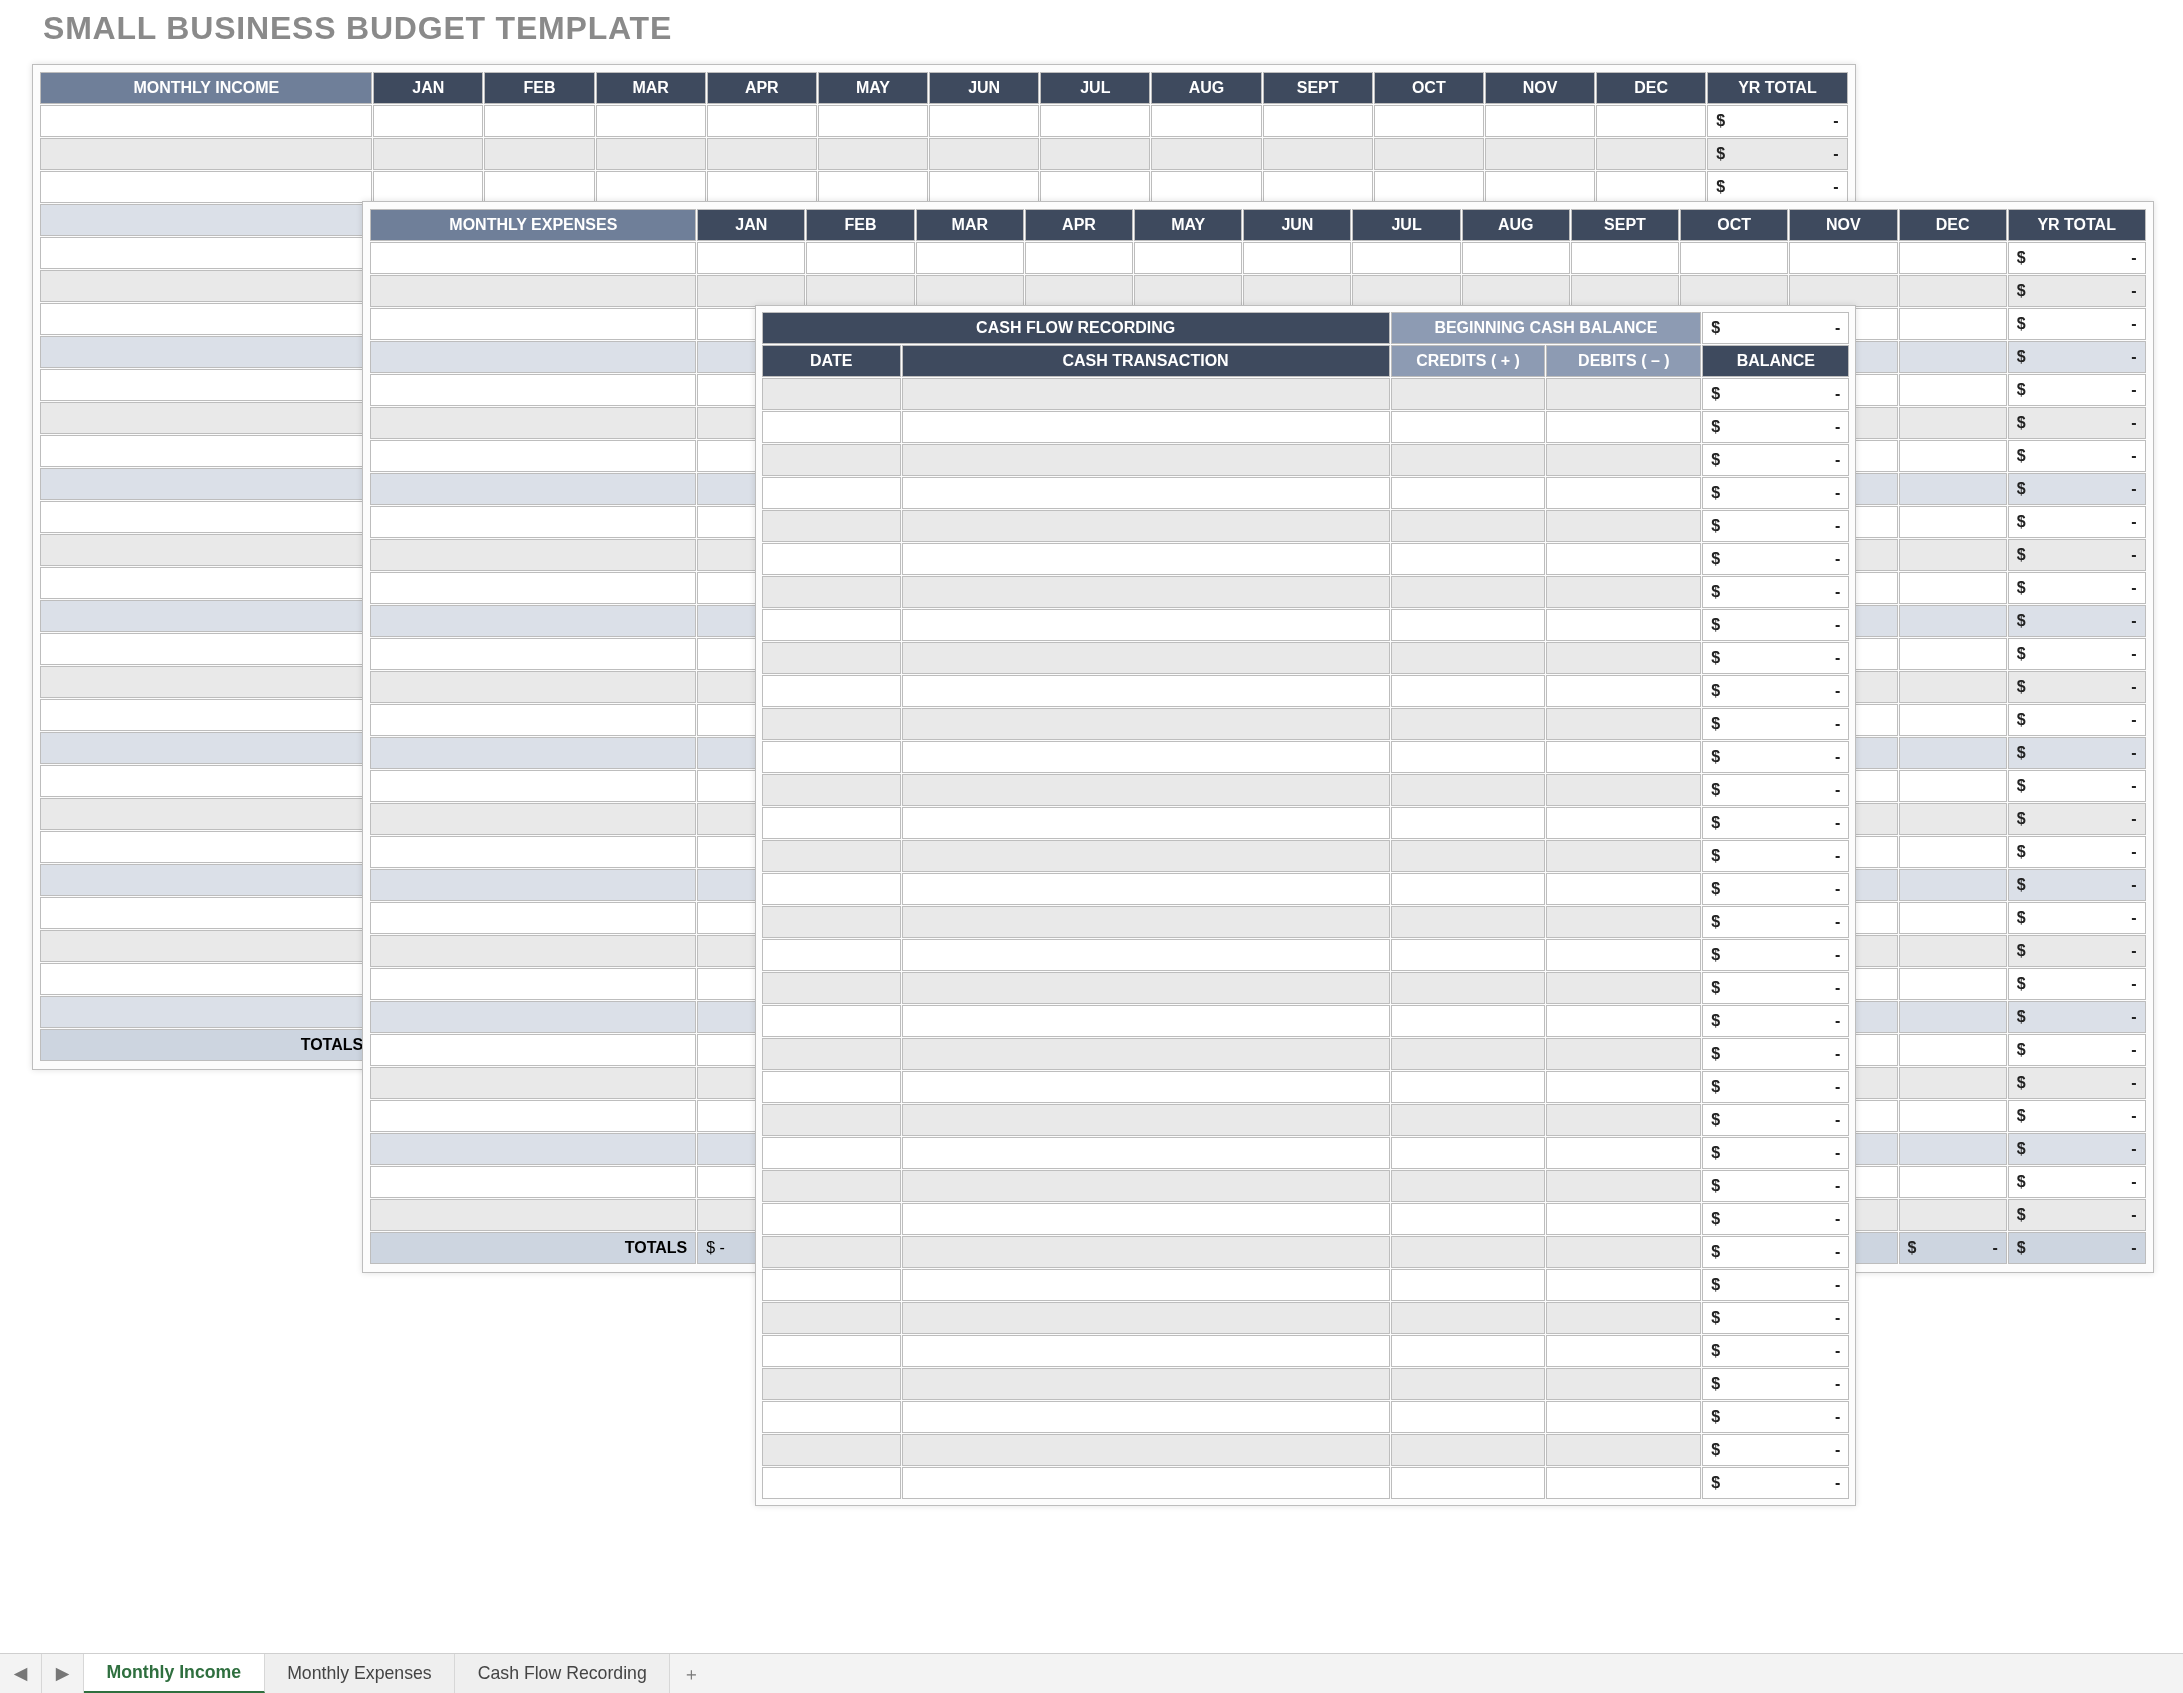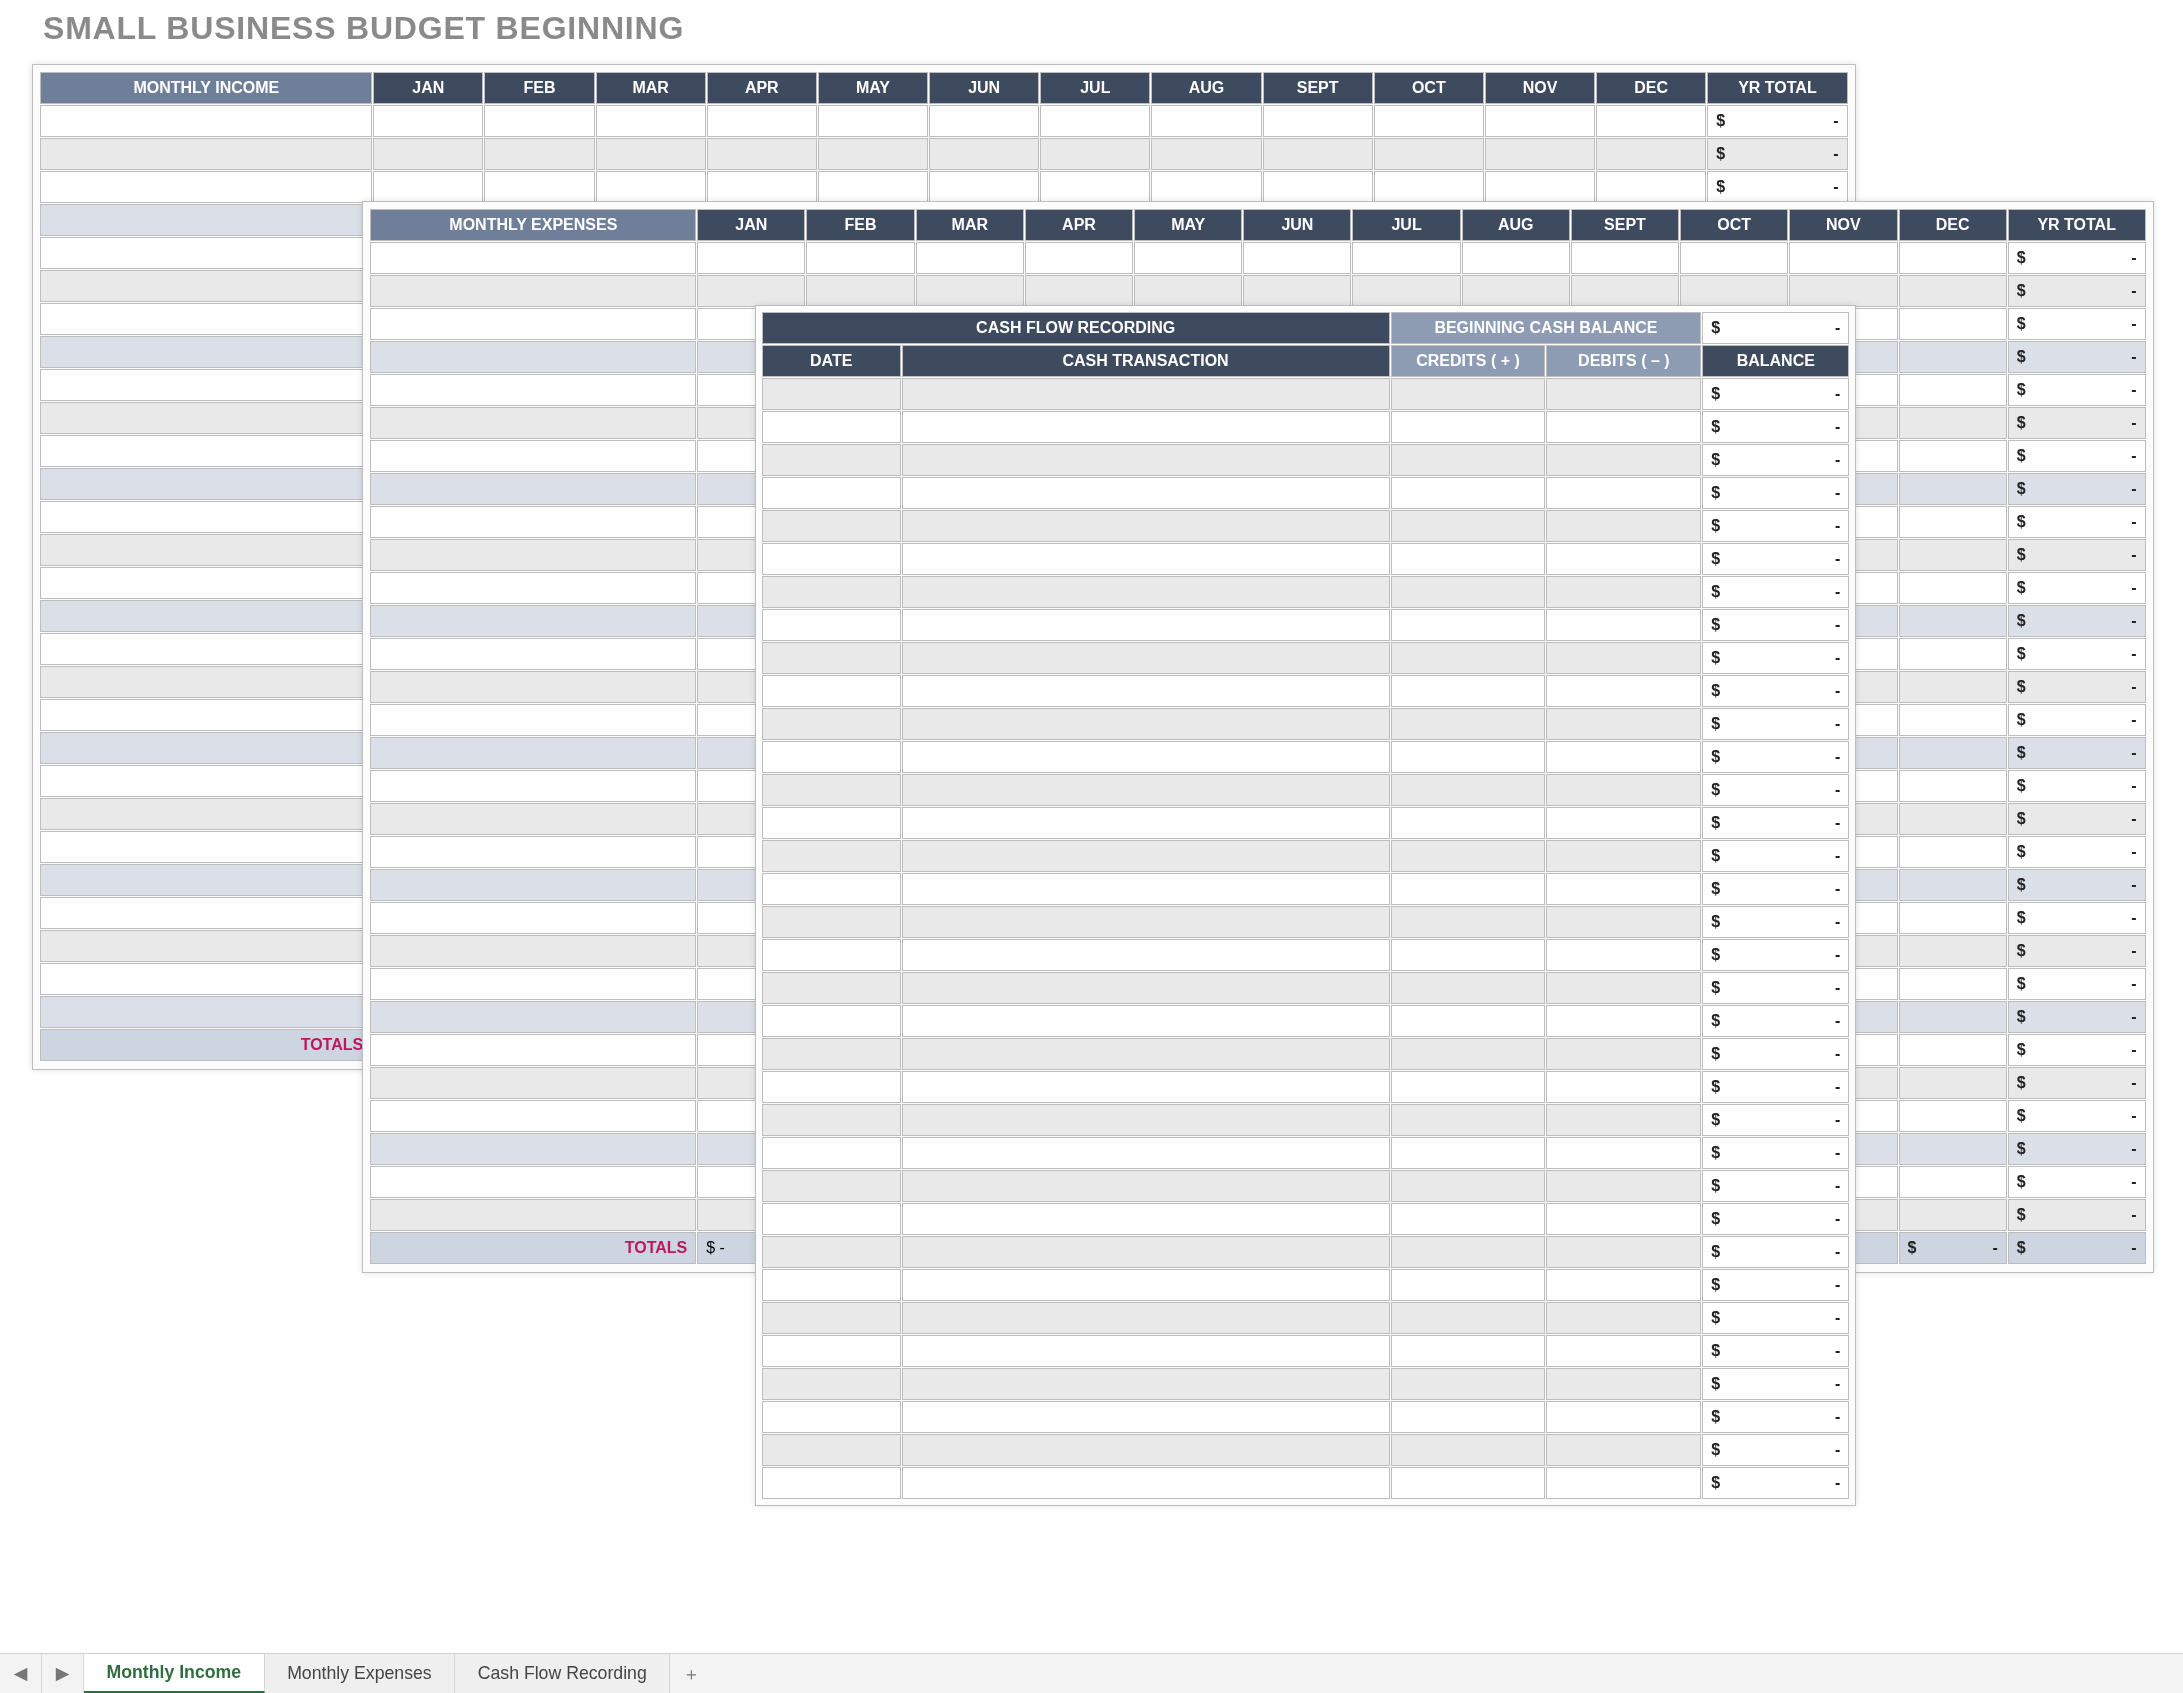--- a/index.html
+++ b/index.html
@@ -50,21 +50,21 @@
     font-size:16px;
     white-space:nowrap;
   }
   th{color:#fff;font-weight:700;text-align:center;}
   th.dark{background:var(--dark-header);}
   th.mid{background:var(--mid-header);}
   th.light{background:var(--light-header);margin-top:40px;}
   td.grey{background:var(--row-grey);}
   td.white{background:var(--row-white);}
   td.pale{background:var(--row-pale);}
-  td.totals-label{background:var(--row-totals);text-align:right;font-weight:700;color:#be185d;}
+  td.totals-label{background:var(--row-totals);text-align:right;font-weight:700;color:#000000;}
   td.totals-cell{background:var(--row-totals);}
   td.money{font-family:Arial,sans-serif;font-weight:700;color:#222;}
   td.money span.cur{float:left;}
   td.money span.val{float:right;}
 
   
   #sheet-income{left:32px;top:64px;width:1824px;}
   #sheet-income table col.lbl{width:265px;}
   #sheet-income table col.m{width:88px;}
   #sheet-income table col.tot{width:112px;}
@@ -108,21 +108,21 @@
   }
   .tab-strip .tab.active{
     background:#ffffff;color:#2f6f3f;font-weight:600;
     border-bottom:2.4px solid #2f6f3f;
   }
   .tab-strip .add{width:42px;display:flex;align-items:center;justify-content:center;color:#777;cursor:pointer;}
 </style>
 </head>
 <body>
 
-<div class="page-title">SMALL BUSINESS BUDGET BEGINNING</div>
+<div class="page-title">SMALL BUSINESS BUDGET TEMPLATE</div>
 
 <div id="sheet-income" class="sheet">
   <table>
     <colgroup>
       <col class="lbl">
         <col class="m">
         <col class="m">
         <col class="m">
         <col class="m">
         <col class="m">

